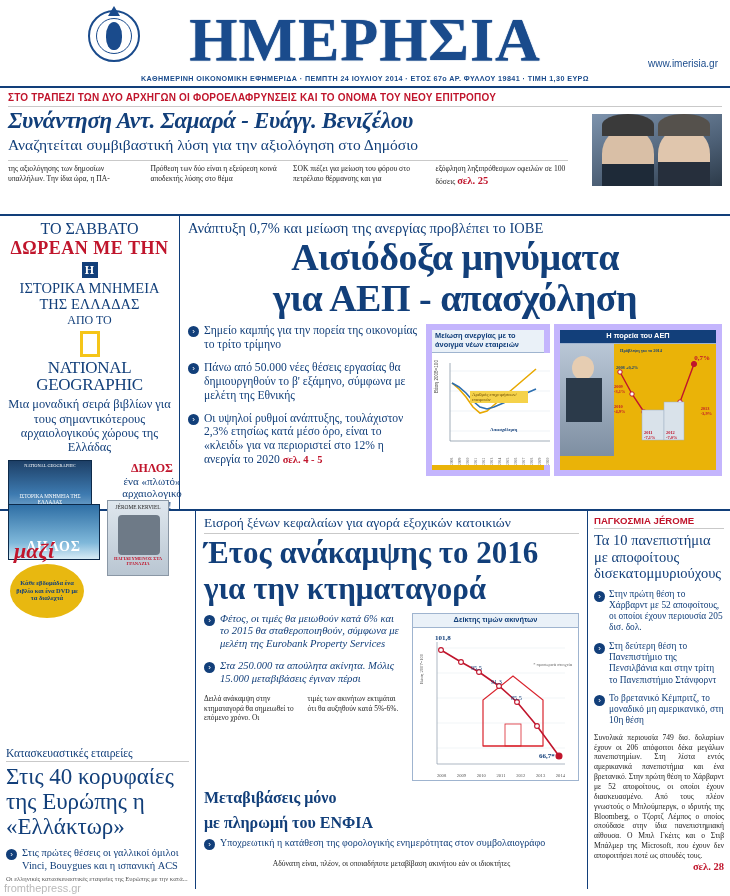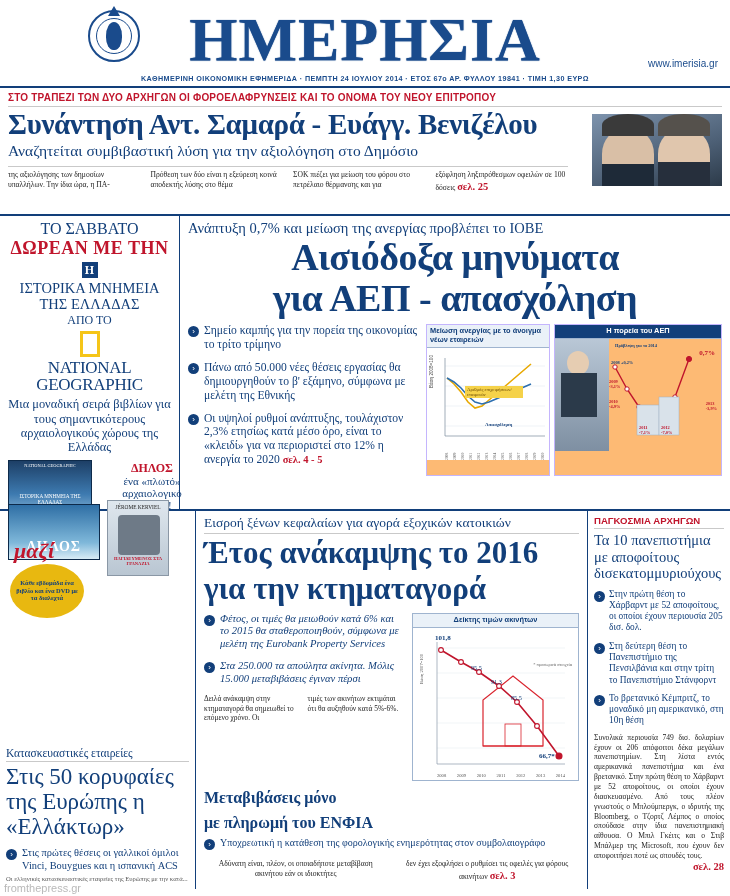--- a/index.html
+++ b/index.html
@@ -76,23 +76,24 @@
     font-family:"Liberation Sans", sans-serif;
     color:#c0152c;
     font-weight:bold;
     font-size:10px;
     letter-spacing:.2px;
     border-bottom:1px solid #c9c9c9;
     padding-bottom:3px;
     margin-bottom:2px;
   }
   .lead-head {
-    font-size:29px; font-weight:bold; color:#123f7a;
+    font-size:23px; font-weight:bold; color:#123f7a;
     line-height:1.08; letter-spacing:-0.3px;
     width:570px;
+    font-style:italic;
   }
   .lead-sub {
     font-size:15.5px; color:#123f7a; margin-top:2px; width:560px;
   }
   .lead-cols {
     display:flex; gap:10px; margin-top:6px; width:560px;
     border-top:1px solid #c9c9c9; padding-top:3px;
   }
   .lead-cols .c {
     flex:1; font-size:7.6px; line-height:1.28; color:#222;
@@ -175,21 +176,21 @@
   .bullets{ width:230px;}
   .bullet{ display:flex; gap:5px; margin-bottom:9px; }
   .bdot{
     flex:0 0 11px;height:11px;border-radius:50%;background:#123f7a;color:#fff;
     font-size:8px;line-height:11px;text-align:center;margin-top:2px;
     font-family:"Liberation Sans",sans-serif;
   }
   .btxt{ font-size:11.6px; line-height:1.2; color:#123f7a;}
   .ref{ color:#c0152c; font-weight:bold; font-size:10.5px;}
   .charts{ flex:1; display:flex; gap:4px;}
-  .chart-box{ border:1px solid #c4b5fd; position:relative; background:#fdba74; }
+  .chart-box{ border:6px solid #c4b5fd; position:relative; background:#eab308; }
   .cb1{ width:124px; }
   .cb2{ width:168px; }
   .ch-title{
     background:#eaf1f8;color:#123f7a;font-size:7.4px;font-weight:bold;
     padding:2px 3px; line-height:1.2; font-family:"Liberation Sans",sans-serif;
     border-bottom:1px solid #9fb4cf;
   }
   .cb2 .ch-title{ background:#123f7a; color:#fff; text-align:center;}
   .ch-body{ position:relative; height:112px; }
   .axis-lbl{ position:absolute; font-size:4.6px; color:#444; font-family:"Liberation Sans",sans-serif;}
@@ -404,21 +405,21 @@
         </div>
       </div>
     </div>
   </div>
 
   <div class="bot">
 
     <div class="bot-left">
       <div style="height:232px;"></div>
       <div class="bl-k">Κατασκευαστικές εταιρείες</div>
-      <div class="bl-h">Στις 50 κορυφαίες της Ευρώπης η «Ελλάκτωρ»</div>
+      <div class="bl-h">Στις 40 κορυφαίες της Ευρώπης η «Ελλάκτωρ»</div>
       <div class="bl-b">
         <div class="bdot">›</div>
         <div class="btxt">Στις πρώτες θέσεις οι γαλλικοί όμιλοι Vinci, Bouygues και η ισπανική ACS</div>
       </div>
       <div class="bl-cap">Οι ελληνικές κατασκευαστικές εταιρείες της Ευρώπης με την κατά...</div>
     </div>
 
     <div class="bot-mid">
       <div class="bm-k">Εισροή ξένων κεφαλαίων για αγορά εξοχικών κατοικιών</div>
       <div class="bm-h">Έτος ανάκαμψης το 2016</div>
@@ -489,29 +490,25 @@
       </div>
 
       <div class="bm-sub">Μεταβιβάσεις μόνο</div>
       <div class="bm-sub">με πληρωμή του ΕΝΦΙΑ</div>
       <div class="bullet" style="margin-top:6px;">
         <div class="bdot">›</div>
         <div class="btxt" style="font-size:10px;">Υποχρεωτική η κατάθεση της φορολογικής ενημερότητας στον συμβολαιογράφο</div>
       </div>
       <div class="bm-cols">
         <div class="c">Αδύνατη είναι, πλέον, οι οποιαδήποτε μεταβίβαση ακινήτου εάν οι ιδιοκτήτες</div>
-        <div class="c">
-          <span>δεν έχει εξοφλήσει ο ρυθμίσει τις οφειλές για φόρους ακινήτων</span>
-          <span class="ref">σελ. 3</span>
-        </div>
       </div>
     </div>
 
     <div class="bot-right">
-      <div class="br-k">ΠΑΓΚΟΣΜΙΑ ΑΡΧΗΓΩΝ</div>
+      <div class="br-k">ΠΑΓΚΟΣΜΙΑ JÉROME</div>
       <div class="br-h">Τα 10 πανεπιστήμια με αποφοίτους δισεκατομμυριούχους</div>
       <div class="br-b">
         <div class="bdot">›</div>
         <div class="btxt">Στην πρώτη θέση το Χάρβαρντ με 52 αποφοίτους, οι οποίοι έχουν περιουσία 205 δισ. δολ.</div>
       </div>
       <div class="br-b">
         <div class="bdot">›</div>
         <div class="btxt">Στη δεύτερη θέση το Πανεπιστήμιο της Πενσιλβάνια και στην τρίτη το Πανεπιστήμιο Στάνφορντ</div>
       </div>
       <div class="br-b">

